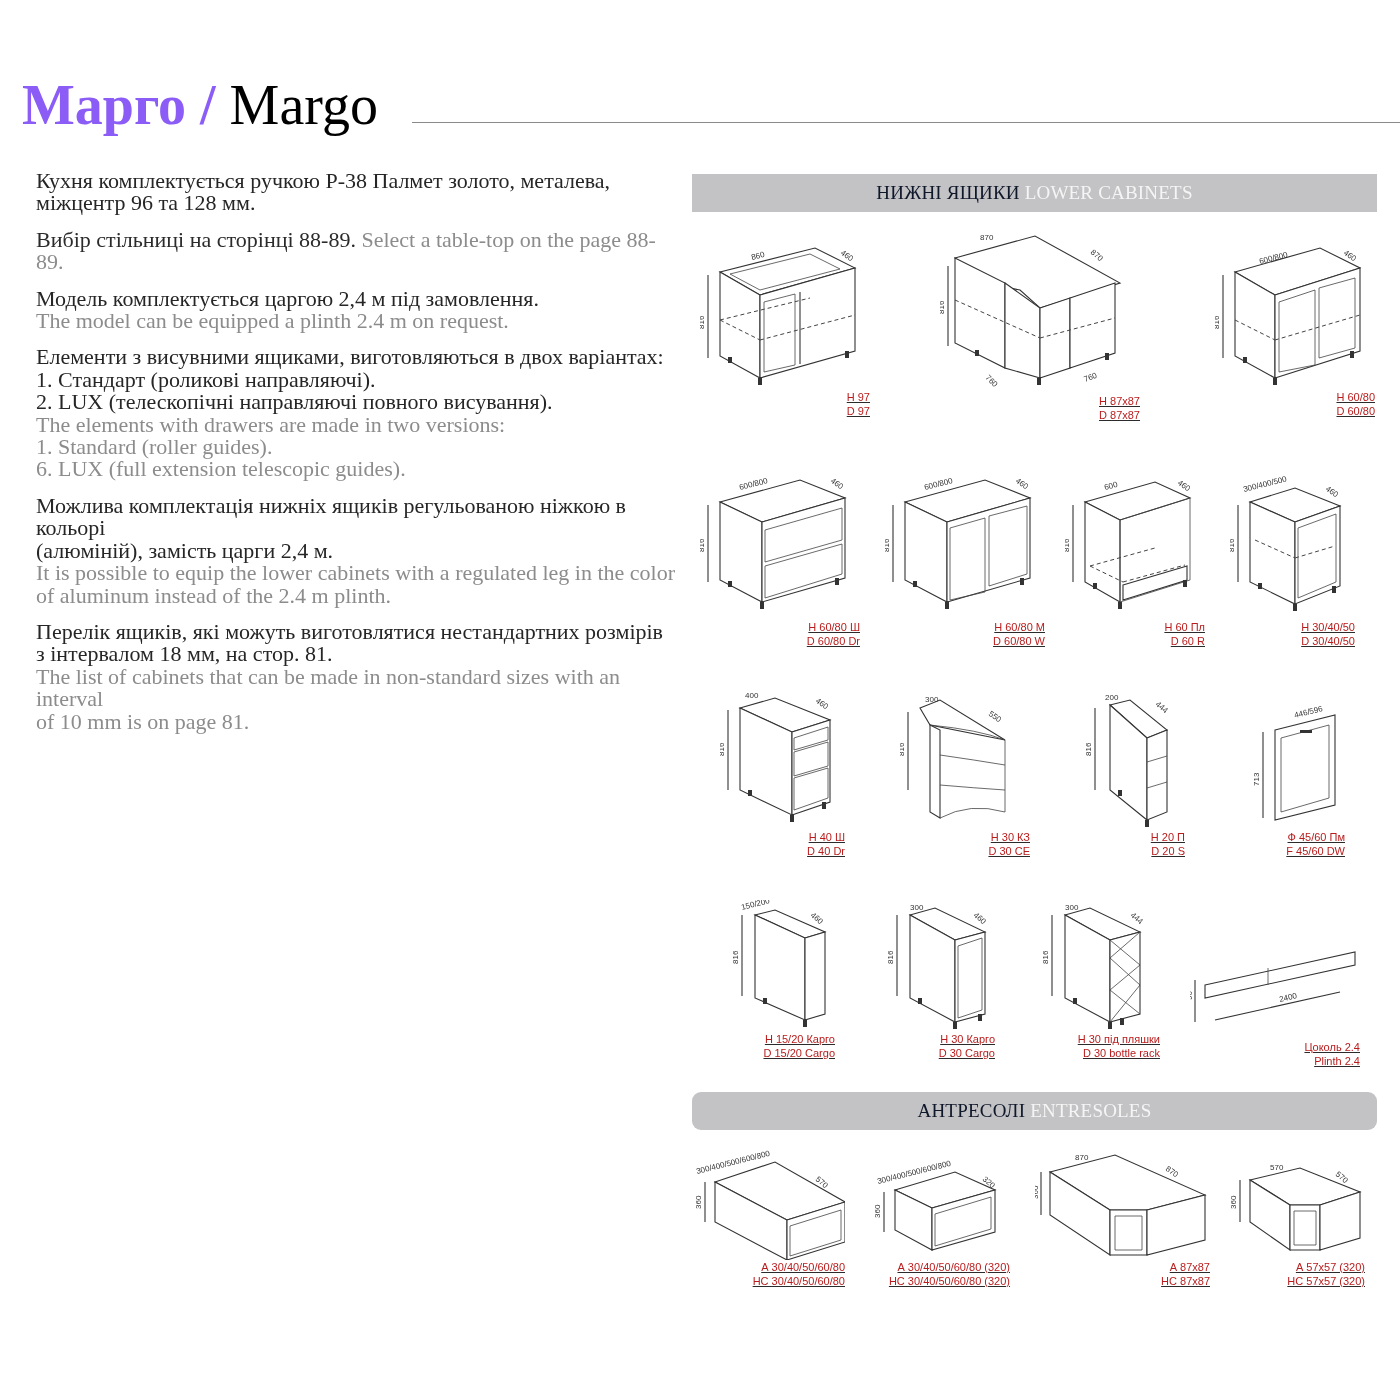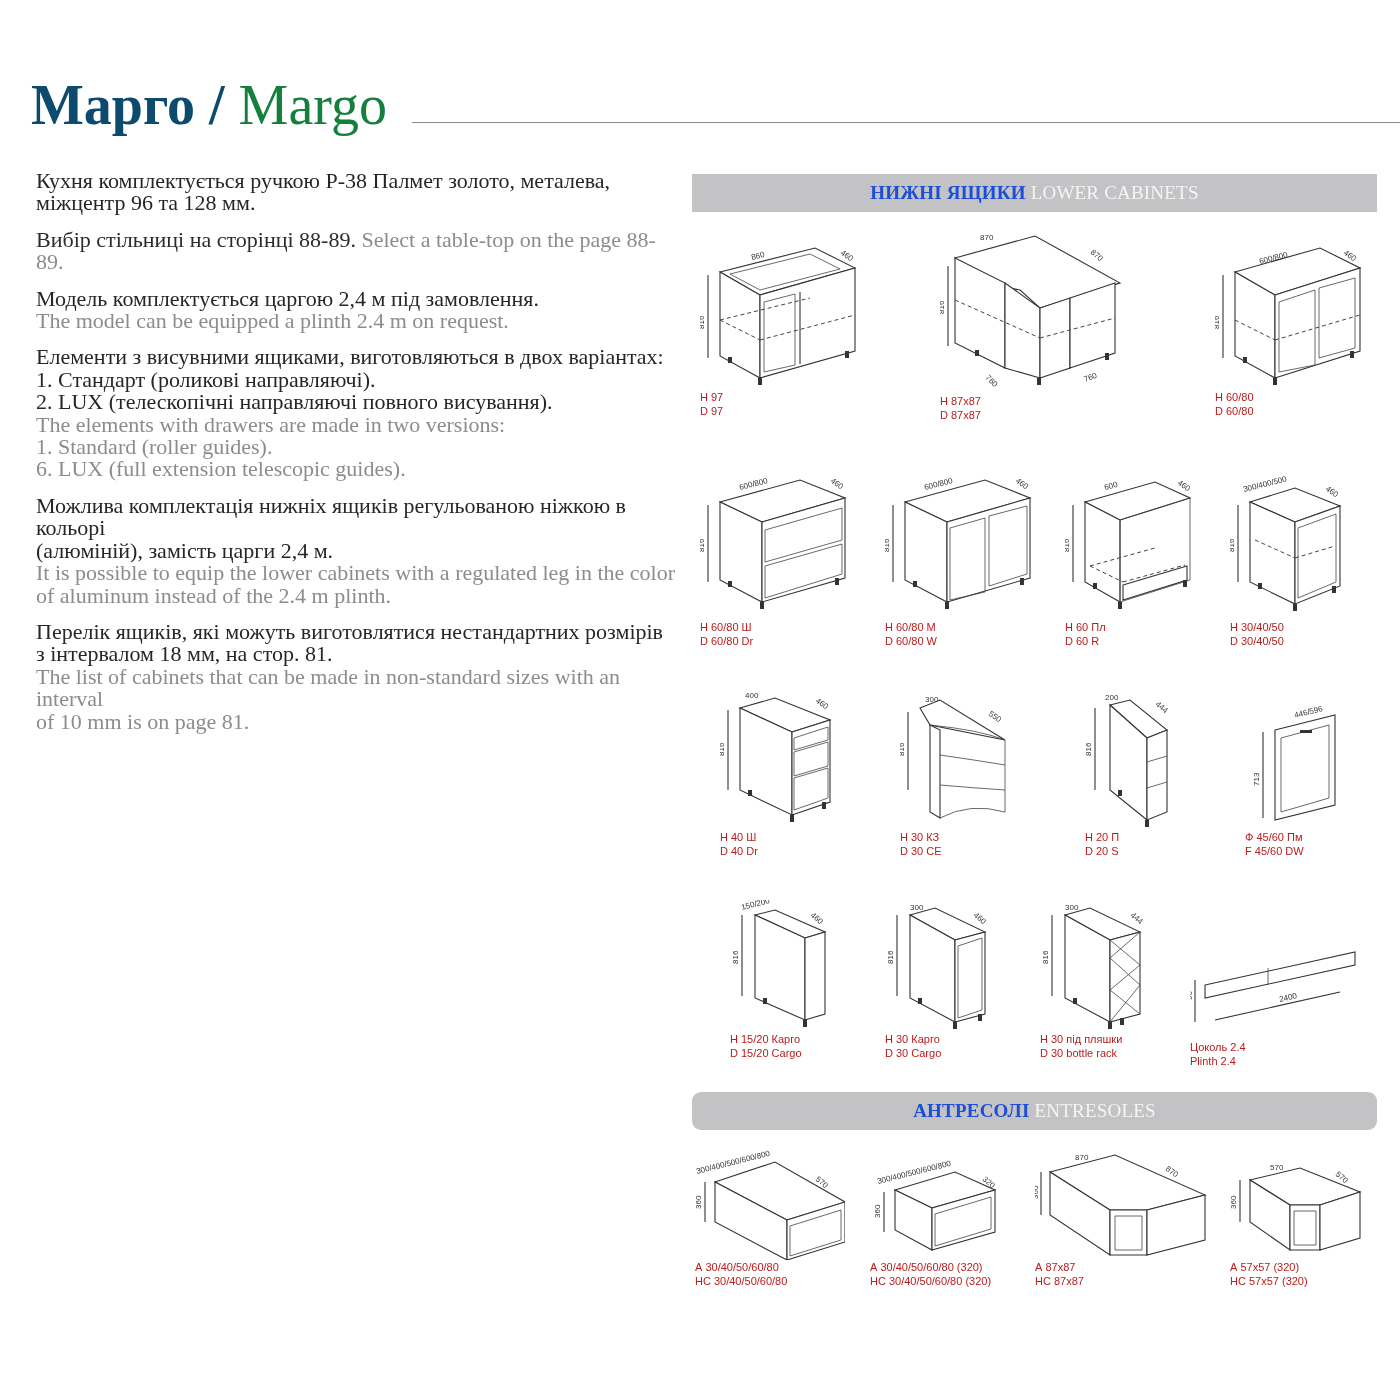--- a/index.html
+++ b/index.html
@@ -1,29 +1,29 @@
 <!DOCTYPE html>
 <html><head>
 <meta charset="utf-8">
 <style>
   html, body { margin:0; padding:0; background:#ffffff; }
   body { width:1400px; height:1400px; position:relative; overflow:hidden; font-family:"Liberation Serif", serif; color:#2b2b2b; }
   .title { position:absolute; left:22px; top:72px; font-size:56px; line-height:66px; white-space:nowrap; font-family:"Liberation Serif", serif; }
-  .title .ua { color:#0c4a6e; font-weight:bold;margin-left:9px; }
-  .title .en { color:#15803d; }
+  .title .ua { color:#8b5cf6; font-weight:bold; }
+  .title .en { color:#000000; }
   .title-rule { position:absolute; left:412px; top:122px; width:988px; height:1px; background:#8a8a8a; }
   .left { position:absolute; left:36px; top:170px; width:640px; font-size:22px; line-height:22.4px; }
   .left p { margin:0 0 14px 0; }
   .left .ua { color:#262626; display:block; }
   .left .en { color:#8c8c8c; display:block; }
   .left .inline-en { color:#8c8c8c; }
   .band { position:absolute; left:692px; width:685px; height:38px; background:#c3c3c5; text-align:center; font-size:19px; line-height:38px; letter-spacing:0.2px; }
-  .band .ua { color:#1d4ed8;font-weight:bold; }
+  .band .ua { color:#0f172a; }
   .band .en { color:#f5f5f5; }
-  .item { position:absolute; text-align:left; }
+  .item { position:absolute; text-align:right;text-decoration:underline; }
   .item svg { display:block; margin:0 auto; }
   .cap { font-family:"Liberation Sans", sans-serif; font-size:11px; line-height:14px; color:#b91c1c; }
   .cap span { display:block; }
   .dim { font-family:"Liberation Sans", sans-serif; font-size:8px; fill:#333; }
   svg .l { stroke:#333; stroke-width:1.1; fill:none; }
   svg .t { stroke:#444; stroke-width:0.8; fill:none; }
   svg .d { stroke:#444; stroke-width:1; fill:none; stroke-dasharray:4 3; }
   svg .leg { fill:#333; }
   svg .f { fill:#fff; stroke:#333; stroke-width:1.1; }
 </style>

